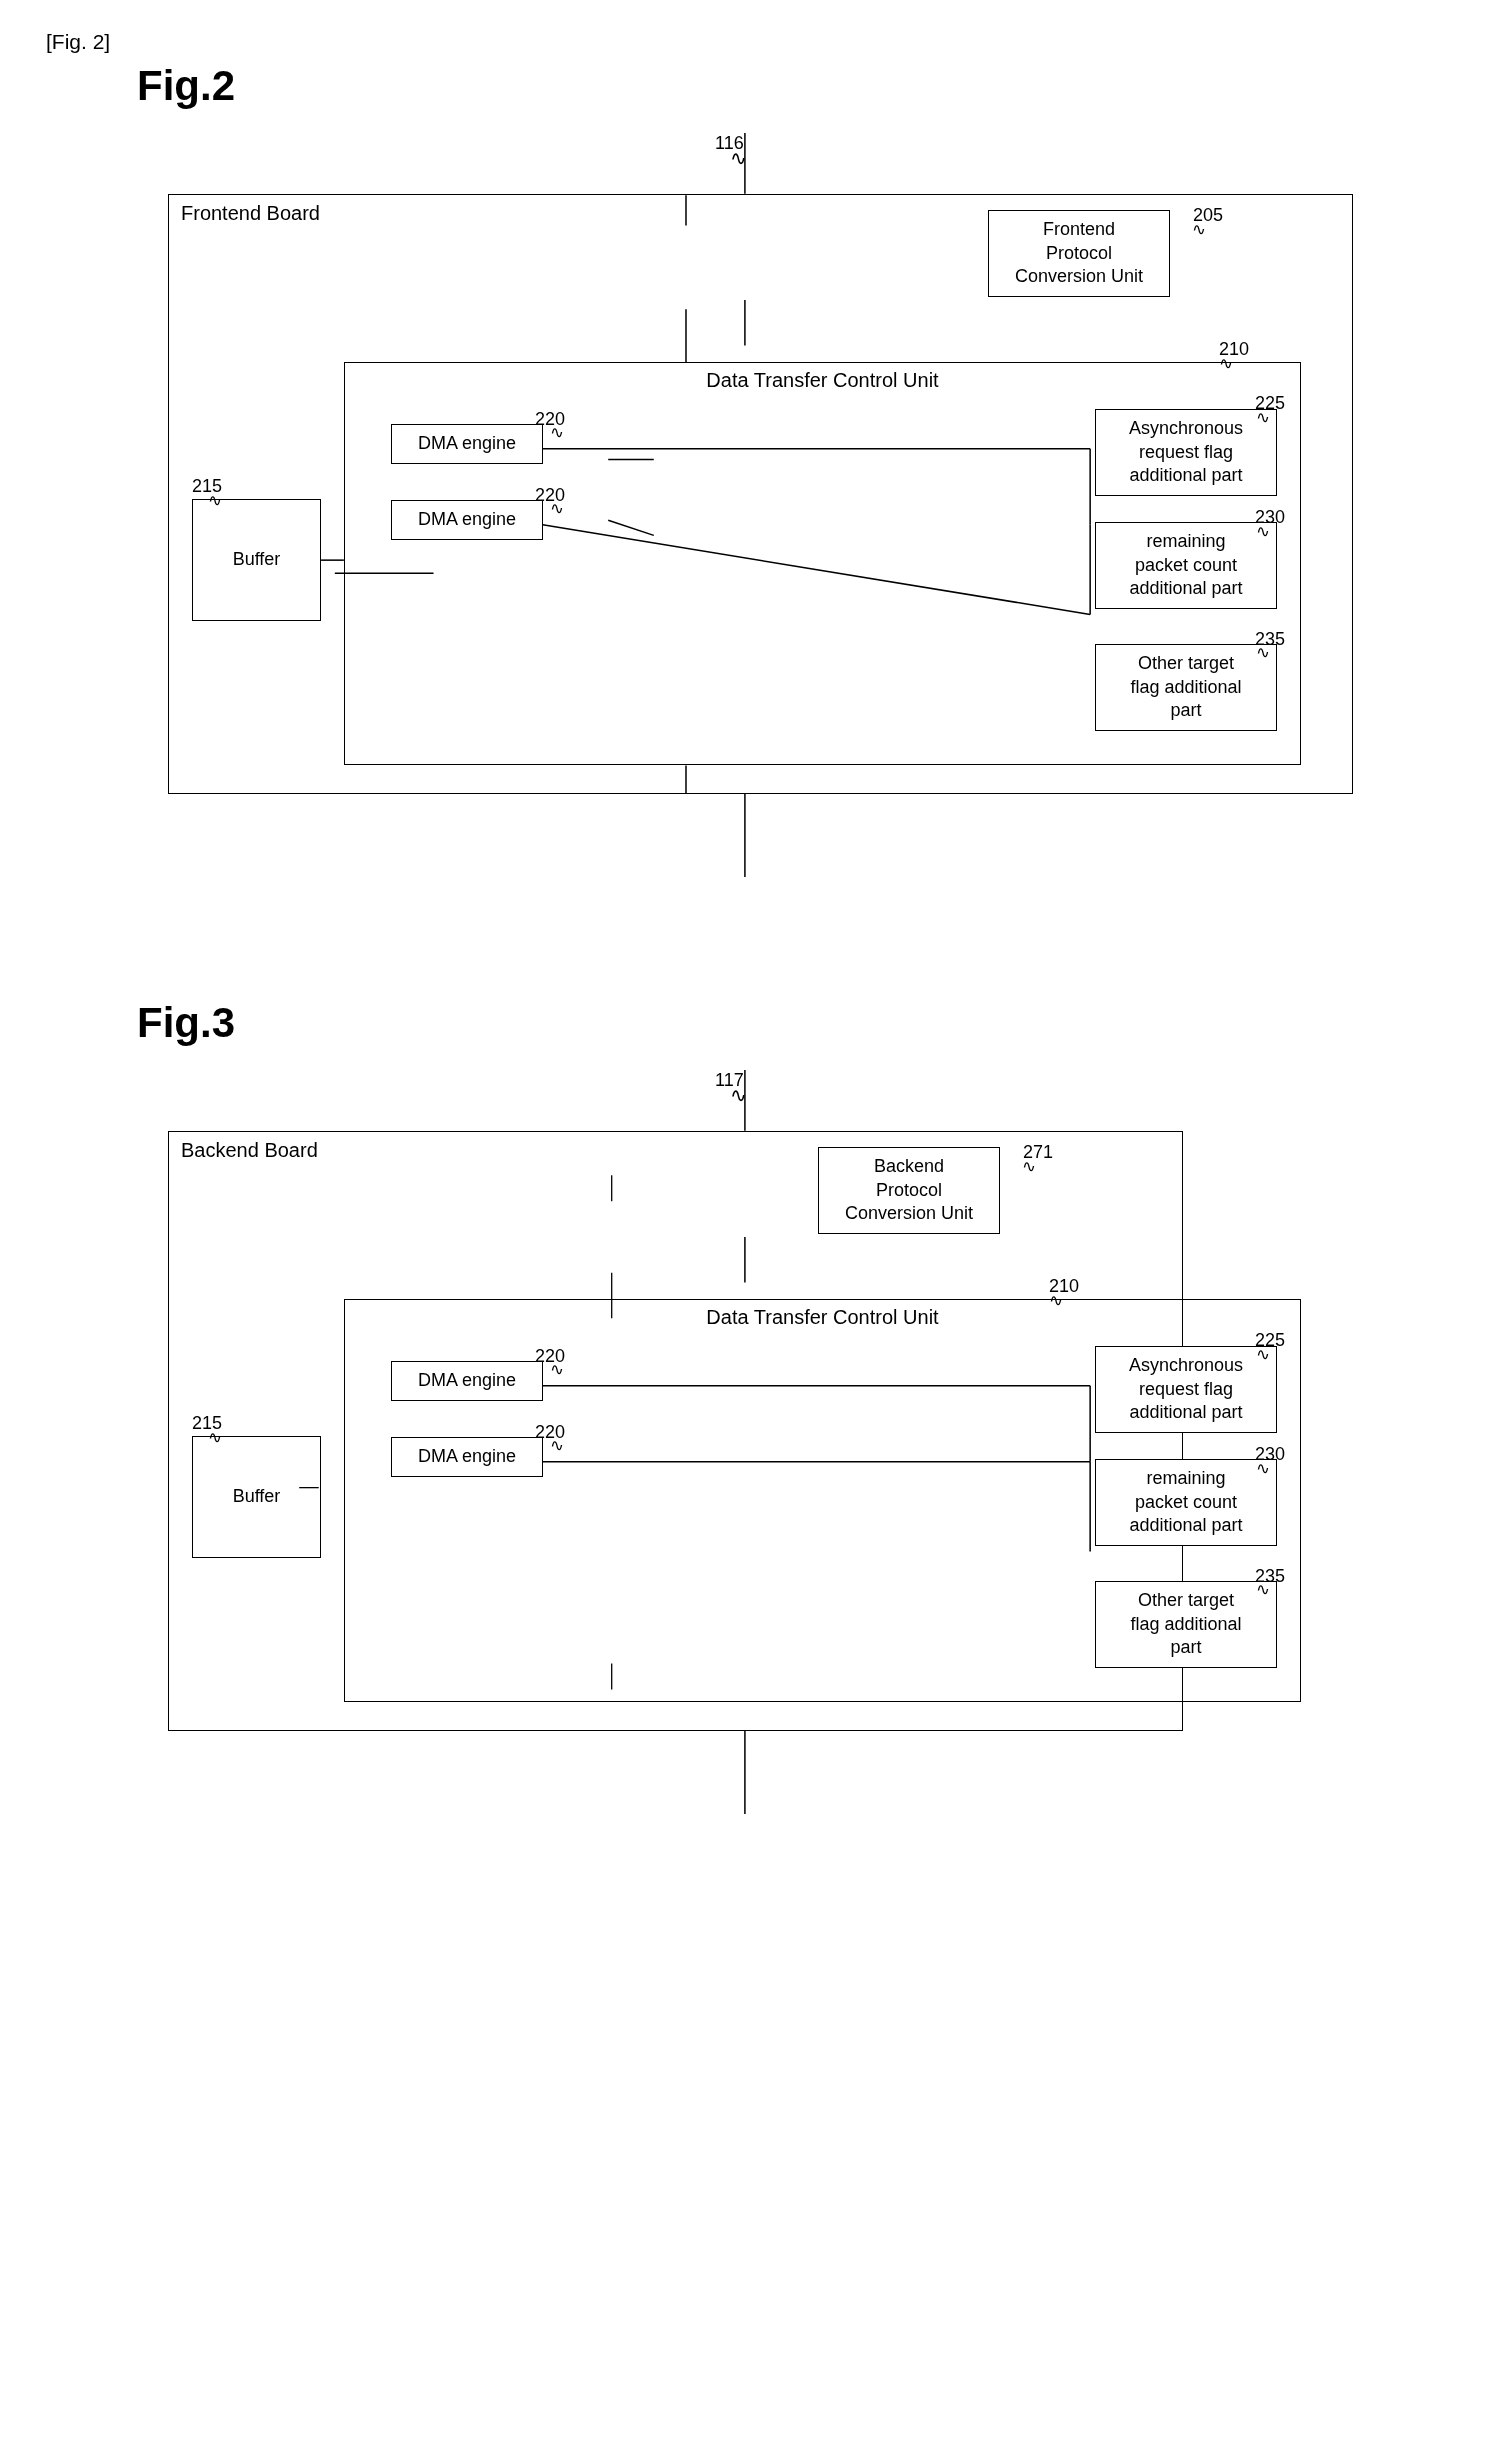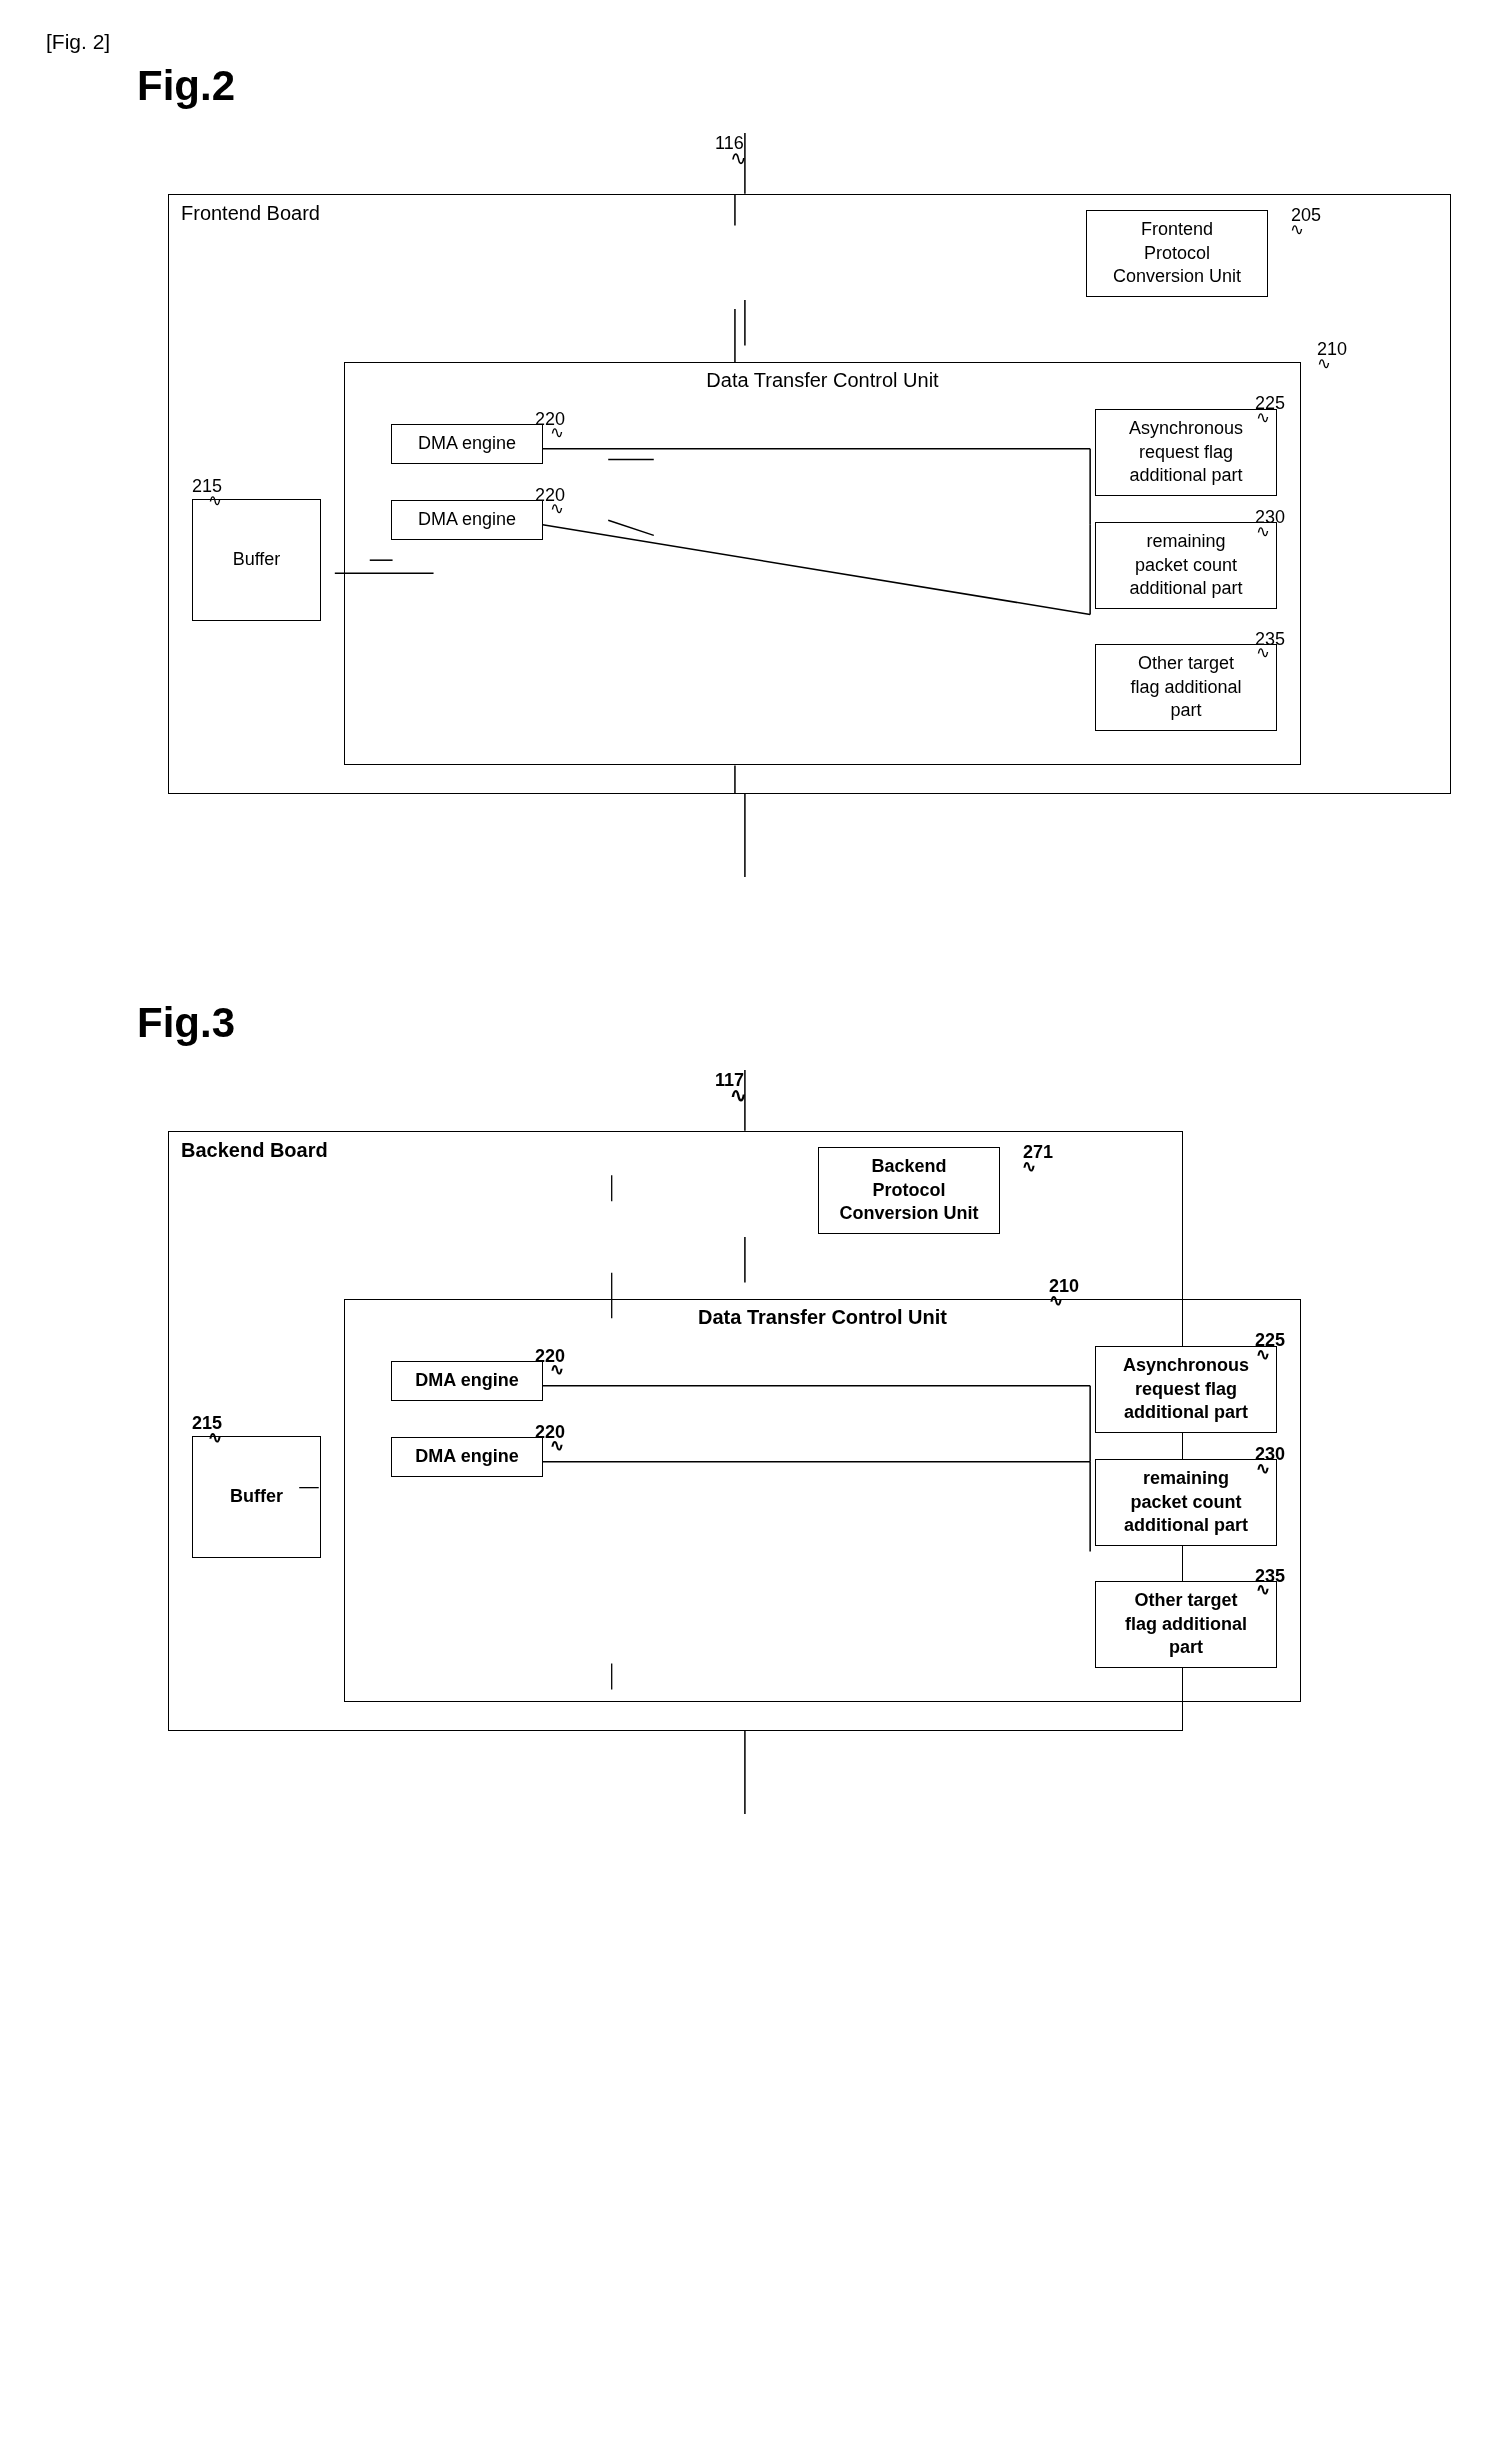--- a/index.html
+++ b/index.html
@@ -61,21 +61,20 @@
       position: relative;
       width: 1291px;
       height: 744px;
       margin: 0 auto;
     }
     #fig3 .diagram-area {
       position: relative;
       width: 1291px;
       height: 744px;
       margin: 16px auto;
-      font-weight: bold;
     }
 
     
     .svg-overlay {
       position: absolute;
       top: 0; left: 0;
       width: 100%;
       height: 100%;
       pointer-events: none;
     }
@@ -122,21 +121,21 @@
 
         <line x1="660" y1="430" x2="720" y2="430" stroke="#000" stroke-width="2"></line>
 
         <line x1="660" y1="510" x2="720" y2="530" stroke="#000" stroke-width="2"></line>
       </svg>
 
       <div class="pos-abs ref-num" style="top:0; left:608px;">116</div>
 
       <div class="pos-abs" style="top:13.7px; left:623px; font-size:20px;">∿</div>
 
-      <div class="pos-abs board-box" style="top:61px; left:61px; width:1283px; height:600px;">
+      <div class="pos-abs board-box" style="top:61px; left:61px; width:1185px; height:600px;">
         <div class="board-label">Frontend Board</div>
 
         <div class="pos-abs unit-box" style="top:15px; right:182px; width:182px;">
           <span>Frontend<br>Protocol<br>Conversion Unit</span>
         </div>
 
         <div class="pos-abs ref-num" style="top:10.6px; right:129px;">205</div>
         <div class="pos-abs" style="top:24px; right:146px; font-size:16.7px;">∿</div>
 
         <div class="pos-abs ref-num" style="top:144px; right:103px;">210</div>

